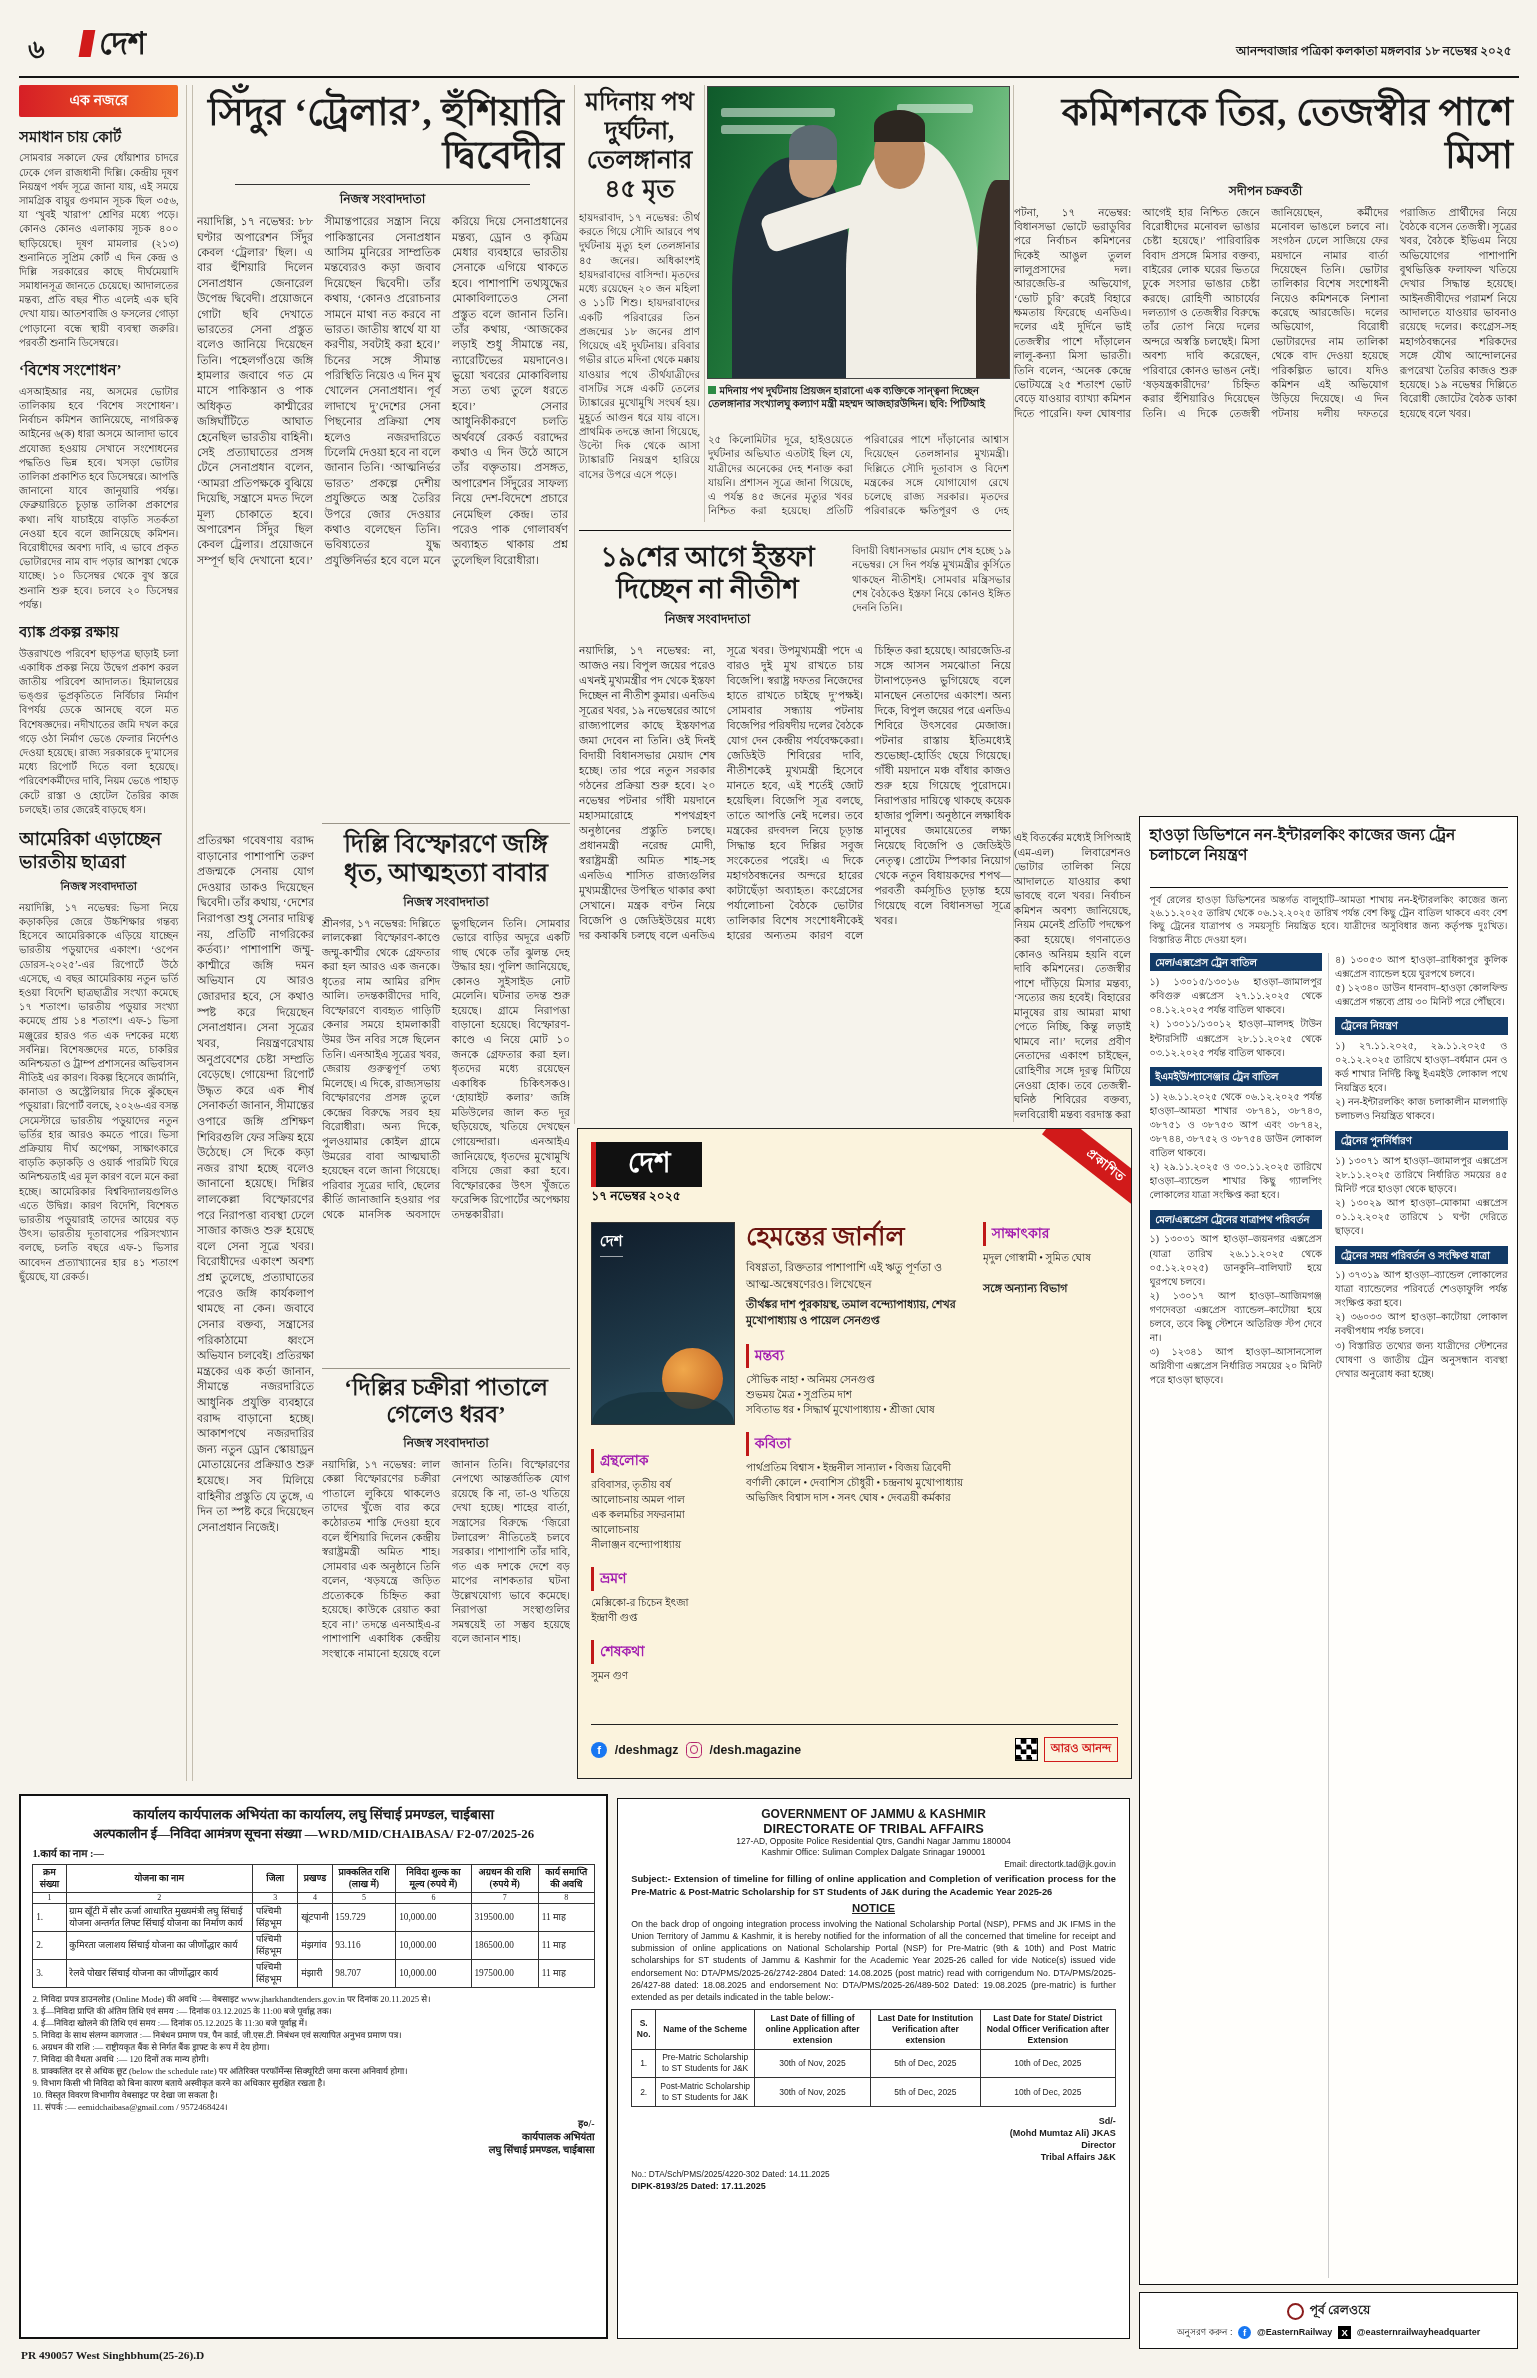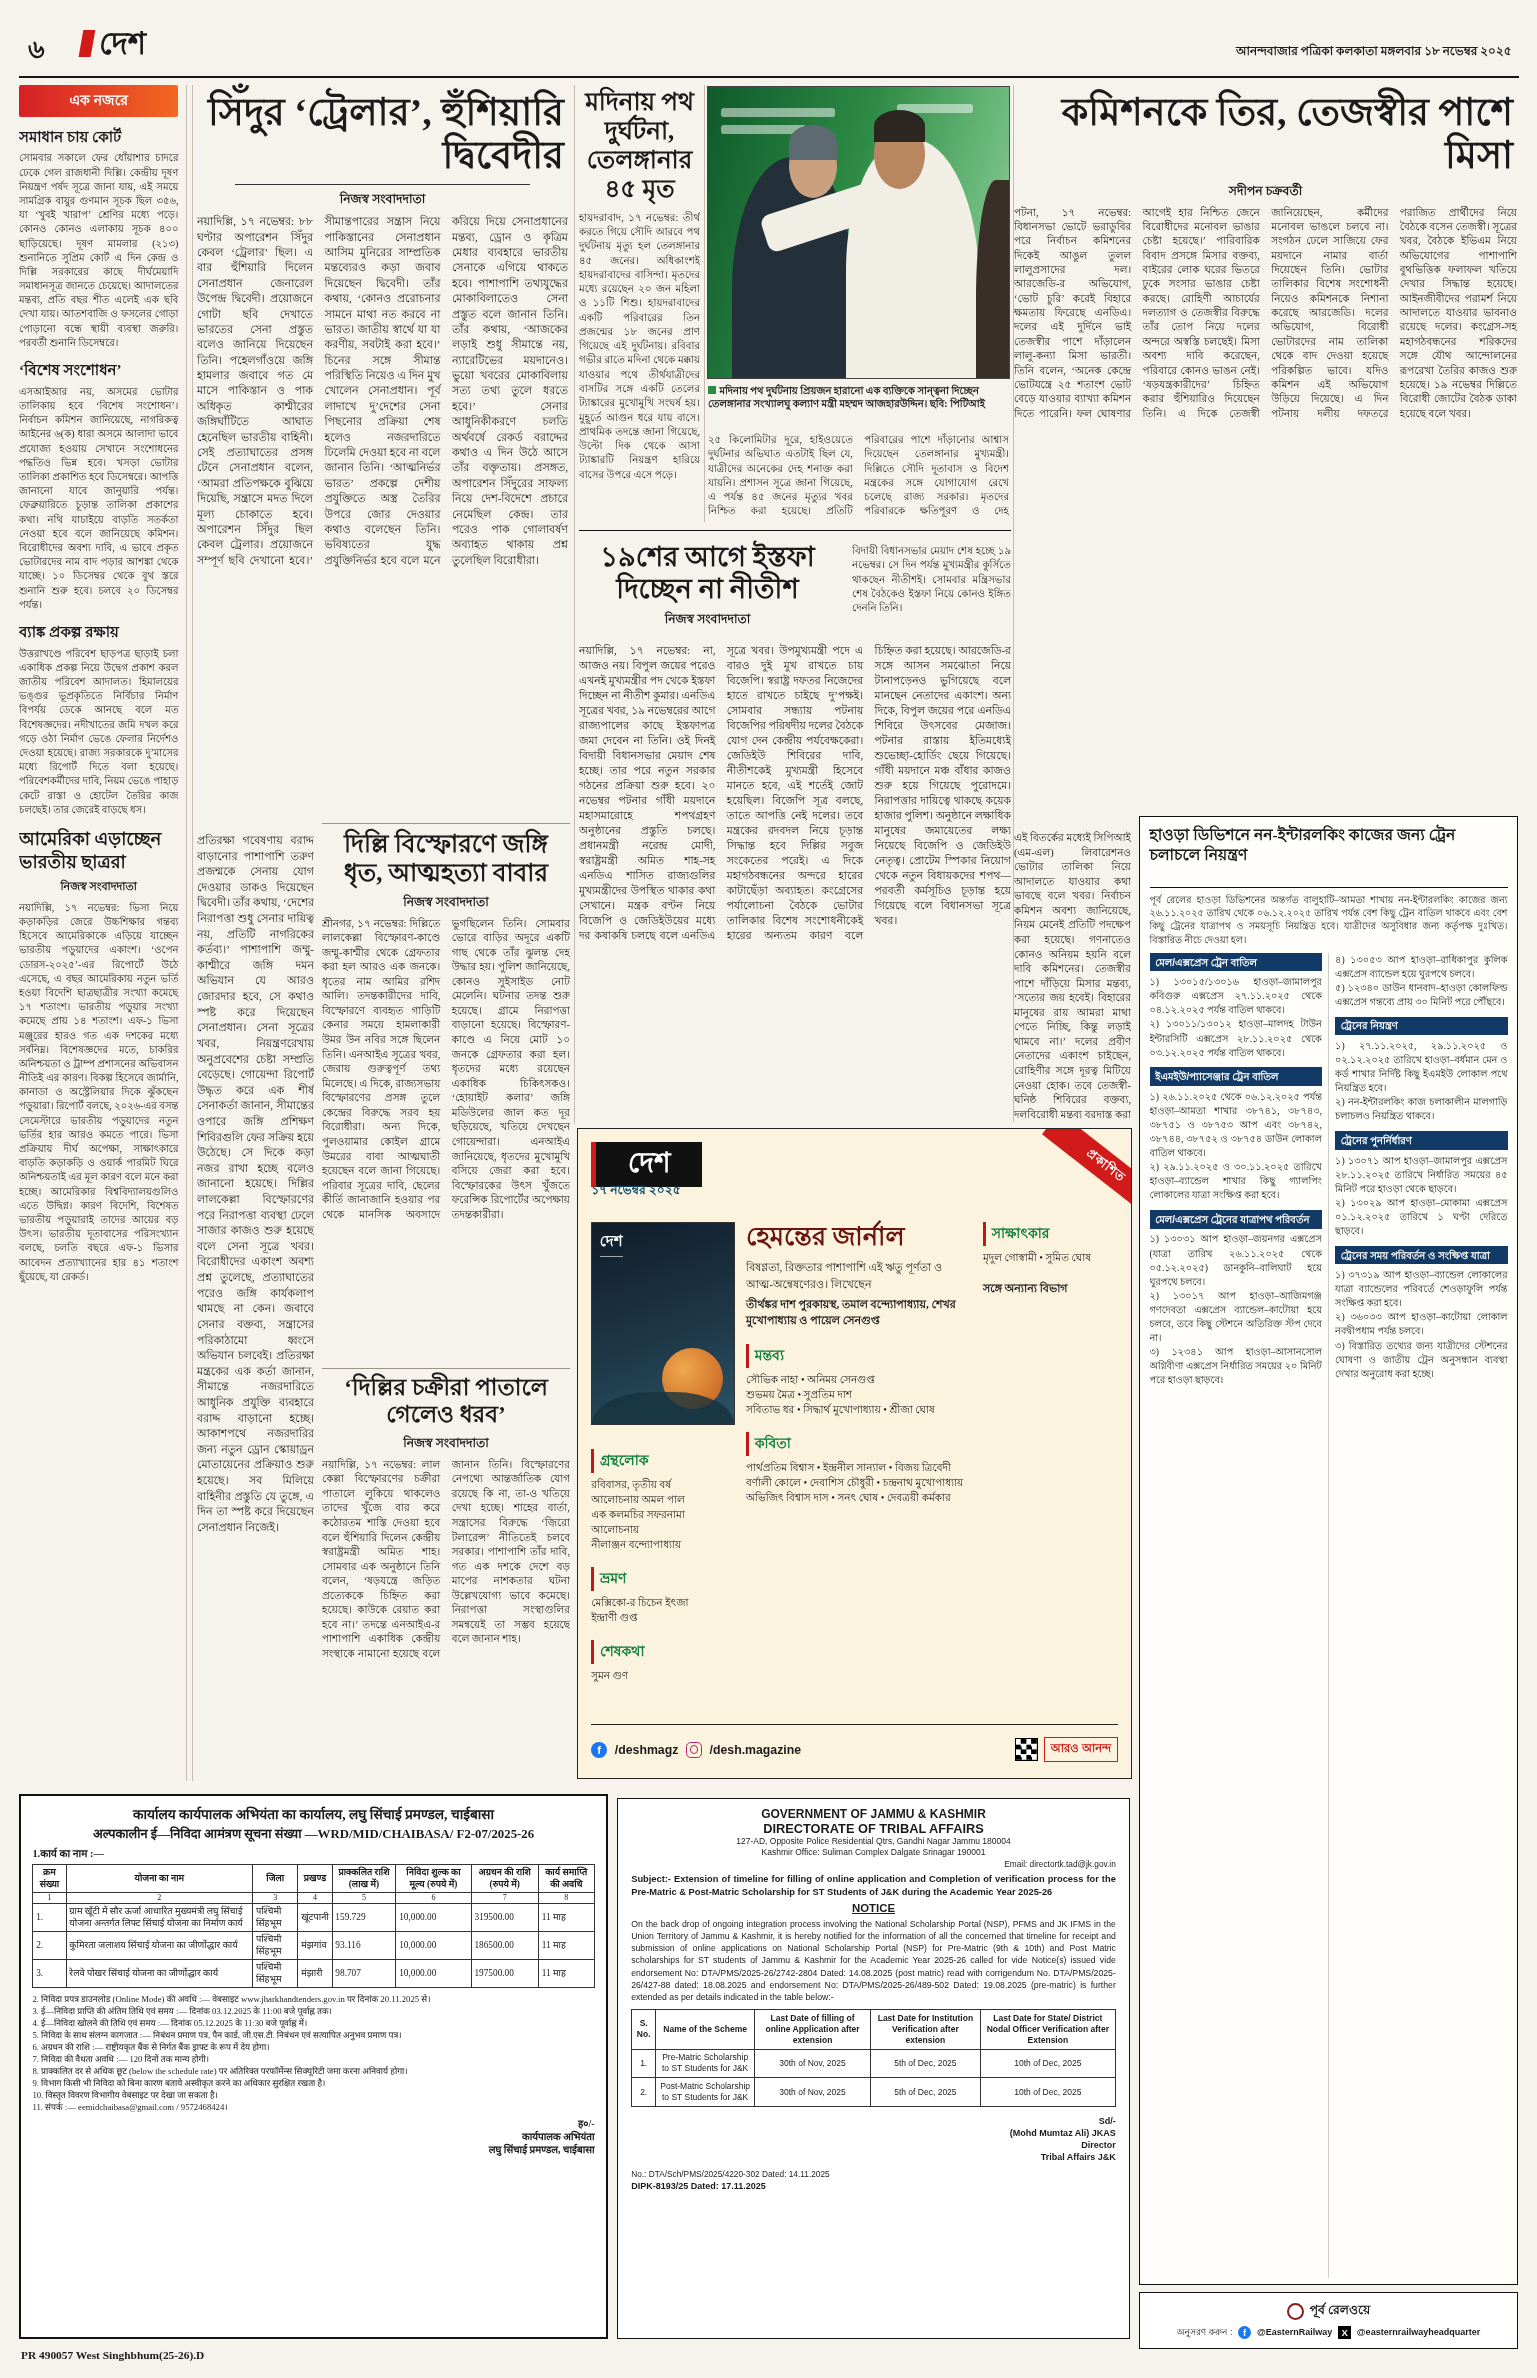--- a/index.html
+++ b/index.html
@@ -58,35 +58,35 @@
   .n-side{position:absolute;left:273px;top:13.2px;width:159px;height:97px;font-size:10.2px;line-height:1.4}
   .n-byline{position:absolute;left:0;top:79px;width:257px;font-weight:700;text-align:center;font-size:12.3px}
   .n-body{position:absolute;left:0;top:112px;width:432px;height:477px;font-size:10.7px;line-height:1.4}
   #commission{left:1014px;top:87px;width:503px}
   #commission .bd{height:572px;font-size:10.4px;line-height:1.38}
   #commission-cont{left:1014px;top:831px;width:117px;height:291px;font-size:10.4px;line-height:1.4}
   
   #ad{left:577px;top:1128px;width:555px;height:651px;border:1.9px solid #222;background:#fbf3dd;box-sizing:border-box;overflow:hidden}
   .ad-logo{position:absolute;left:13.2px;top:13.2px;width:106px;height:45px;background:#111;border-left:5.7px solid #d11a1a;
            color:#fff;font-size:28px;font-weight:700;display:flex;align-items:center;justify-content:center}
-  .ad-date{position:absolute;left:13.2px;top:52px;font-size:12.3px;font-weight:700;color:#0c4a6e}
+  .ad-date{position:absolute;left:13.2px;top:58px;font-size:12.3px;font-weight:700;color:#000000}
   .ribbon{position:absolute;top:23px;right:-44px;transform:rotate(38deg);background:#d11a1a;color:#fff;
           font:700 12.3px "Liberation Sans",sans-serif;padding:3.8px 47px;letter-spacing:0.9px}
   .cover{position:absolute;left:13.2px;top:93px;width:142px;height:201px;background:linear-gradient(160deg,#101c2a,#1f3a4a 60%,#2c5568);border:0.9px solid #333}
   .cov-brand{position:absolute;left:7.6px;top:5.7px;color:#fff;font-size:15px;font-weight:700;border-bottom:0.9px solid rgba(255,255,255,.6);padding-bottom:1.9px}
   .cov-circle{position:absolute;right:11.4px;bottom:15px;width:61px;height:61px;border-radius:50%;background:radial-gradient(circle at 35% 35%,#f0a84b,#c05c1e)}
   .cov-wave{position:absolute;left:0;bottom:0;width:100%;height:32px;background:#16323c;border-radius:100% 100% 0 0/76px 76px 0 0;opacity:.8}
   .ad-colA{position:absolute;left:13.2px;top:305px;width:142px}
   .ad-colB{position:absolute;left:168px;top:93px;width:223px}
   .ad-colC{position:absolute;left:405px;top:93px;width:136px}
   .ad-feature-title{font-size:25.6px;font-weight:700;color:#6b1410;line-height:1.15}
   .ad-feature-text{font-size:11px;line-height:1.5;margin-top:7.6px}
   .ad-feature-authors{font-size:11px;line-height:1.5;font-weight:700;margin-top:3.8px}
   .ad-sec{margin-top:15px}
-  .ad-sec-head{color:#15803d;font-weight:700;font-size:14px;border-left:3.8px solid #c01818;padding-left:5.7px;font-family:"Liberation Sans",sans-serif}
+  .ad-sec-head{color:#a21caf;font-weight:700;font-size:14px;border-left:3.8px solid #c01818;padding-left:5.7px;font-family:"Liberation Sans",sans-serif}
   .ad-sec-body{font-size:10.4px;line-height:1.45;margin-top:3.8px}
   .ad-extra{font-weight:700;font-size:11px;margin-top:15px}
   .ad-footer{position:absolute;left:13.2px;right:13.2px;bottom:9.5px;height:38px;border-top:1.9px solid #222;
              display:flex;align-items:center;gap:7.6px;padding-top:5.7px;font-family:"Liberation Sans",sans-serif}
   .fbi{width:16px;height:16px;border-radius:50%;background:#1877f2;color:#fff;font:700 11.4px/16px "Liberation Sans",sans-serif;text-align:center}
   .igi{width:14px;height:14px;border:1.9px solid #b5246d;border-radius:4.7px;position:relative}
   .igi::before{content:'';position:absolute;inset:2.8px;border:1.9px solid #b5246d;border-radius:50%}
   .handle{font-weight:700;font-size:12.3px}
   .spacer{flex:1}
   .qr{width:21px;height:21px;background:repeating-conic-gradient(#000 0 25%,#fff 0 50%);background-size:10.4px 10.4px;outline:0.9px solid #000}

